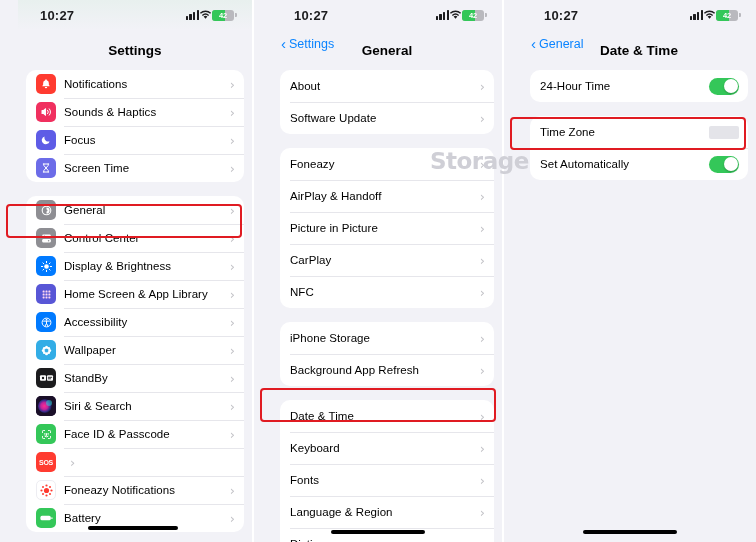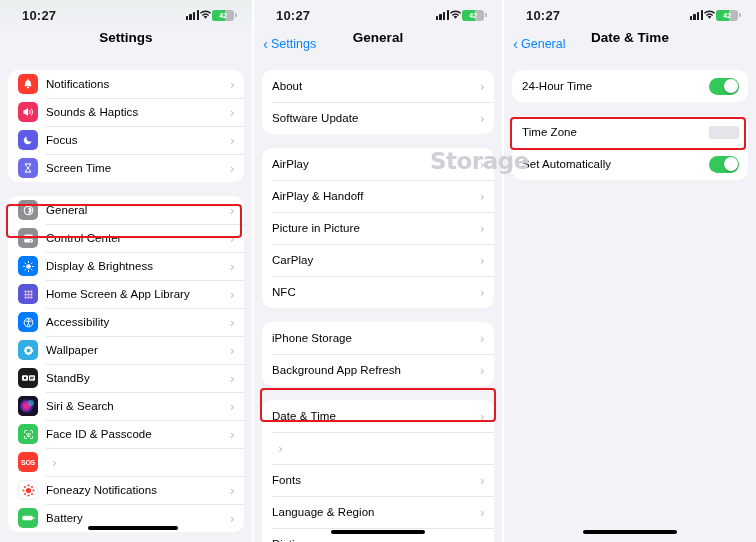--- a/index.html
+++ b/index.html
@@ -12,20 +12,21 @@
   .screens {
     display: flex;
     width: 756px; height: 542px;
     position: relative;
   }
   .phone {
     width: 252px; height: 542px;
     background: #f2f2f7;
     position: relative;
     overflow: hidden;
+    padding-left: 18px;
   }
   .phone.mid { border-left: 2px solid #ffffff; border-right: 2px solid #ffffff; }
 
   
   .statusbar {
     height: 30px;
     display: flex;
     align-items: center;
     justify-content: space-between;
     padding: 0 18px 0 22px;
@@ -64,21 +65,21 @@
   }
   .batt:after {
     content:''; position:absolute; right:-2.5px; top:3.5px;
     width:1.8px; height:4px; background:#b9b9be; border-radius:0 1px 1px 0;
   }
 
   
   .navbar {
     height: 28px;
     position: relative;
-    display: flex; align-items: flex-start; justify-content: center;
+    display: flex; align-items: flex-end; justify-content: center;
     background: #f2f2f7;
   }
   .phone.left .navbar { background: #f2f2f7; }
   .nav-title { font-size: 13.5px; font-weight: bold; color: #000; }
   .nav-back {
     position: absolute; left: 9px; top: 50%; transform: translateY(-50%);
     display: flex; align-items: center; gap: 3px;
     color: #0a84ff; font-size: 12.5px;
     cursor: pointer;
   }
@@ -467,21 +468,21 @@
           <span class="chevron">›</span>
         </div>
         <div class="row tall">
           <span class="label">Software Update</span>
           <span class="chevron">›</span>
         </div>
       </div>
 
       <div class="group">
         <div class="row tall">
-          <span class="label">AirPlay</span>
+          <span class="label">Foneazy</span>
           <span class="chevron">›</span>
         </div>
         <div class="row tall">
           <span class="label">AirPlay &amp; Handoff</span>
           <span class="chevron">›</span>
         </div>
         <div class="row tall">
           <span class="label">Picture in Picture</span>
           <span class="chevron">›</span>
         </div>
@@ -505,20 +506,21 @@
           <span class="chevron">›</span>
         </div>
       </div>
 
       <div class="group">
         <div class="row tall">
           <span class="label">Date &amp; Time</span>
           <span class="chevron">›</span>
         </div>
         <div class="row tall">
+          <span class="label">Keyboard</span>
           <span class="chevron">›</span>
         </div>
         <div class="row tall">
           <span class="label">Fonts</span>
           <span class="chevron">›</span>
         </div>
         <div class="row tall">
           <span class="label">Language &amp; Region</span>
           <span class="chevron">›</span>
         </div>

